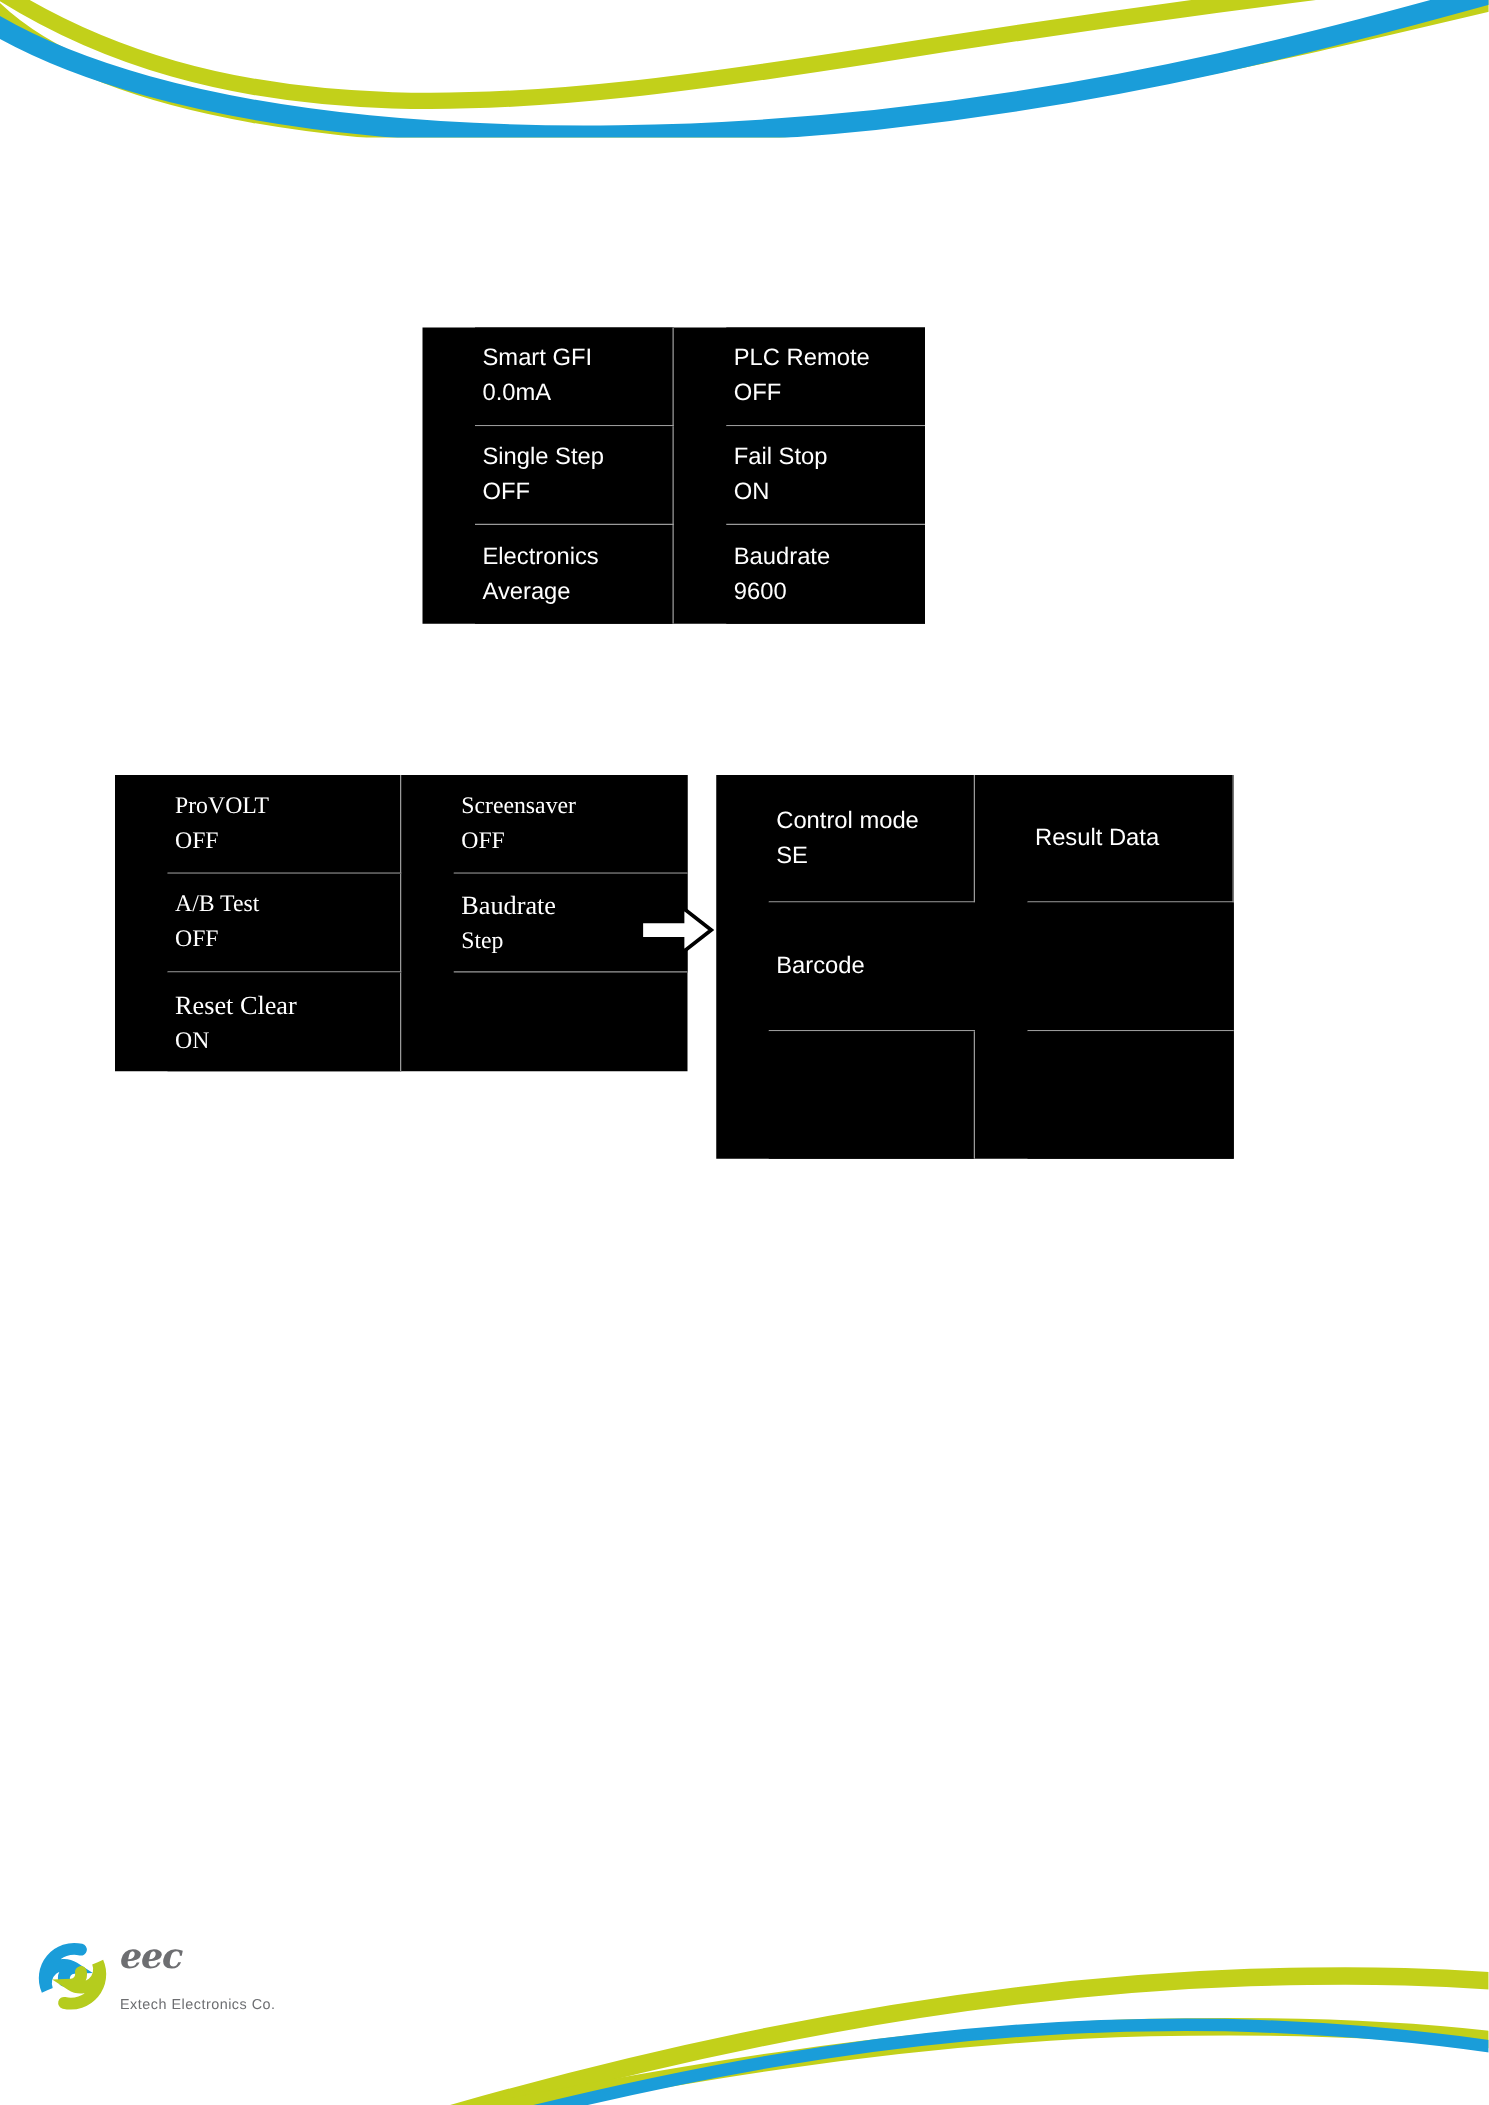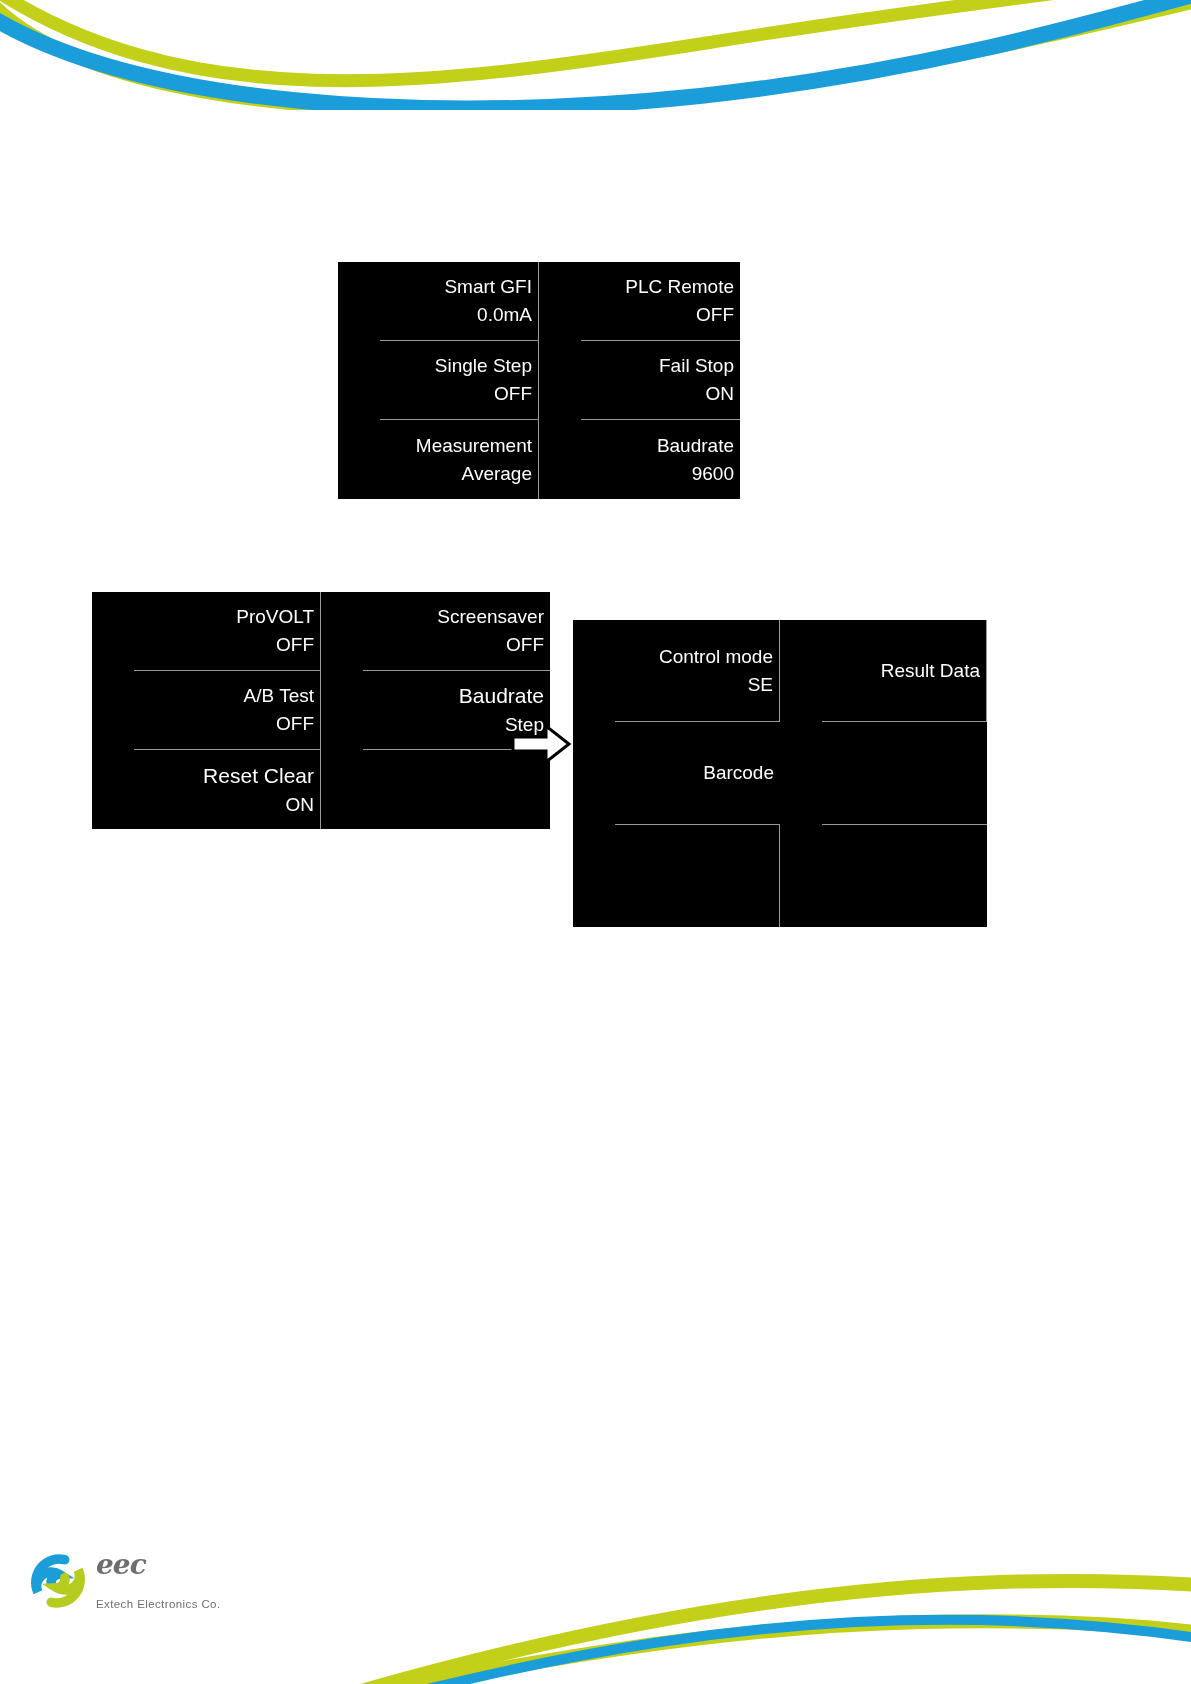--- a/index.html
+++ b/index.html
@@ -35,21 +35,21 @@
     background: #000000;
     display: grid;
     grid-template-columns: 1fr 1fr;
     box-sizing: border-box;
   }
   .lcd-cell {
     background: #000000;
     color: #ffffff;
     display: flex;
     flex-direction: column;
-    align-items: flex-end;
+    align-items: flex-start;
     justify-content: center;
     box-sizing: border-box;
     text-align: center;
     line-height: 1.45;
     padding: 4px 6px;
     margin-left: 42px;
   }
   .lcd-cell .l1 { display: block; }
   .lcd-cell .l2 { display: block; }
   .lcd-cell .l1:empty, .lcd-cell .l2:empty { display: none; }
@@ -65,25 +65,26 @@
     top: 262px;
     width: 402px;
     height: 237px;
     grid-template-rows: 1fr 1fr 1fr;
     font-size: 19px;
   }
 
   
   #lcd-system-left {
     left: 92px;
-    top: 592px;
+    top: 620px;
     width: 458px;
     height: 237px;
     grid-template-rows: 1fr 1fr 1fr;
     font-size: 19px;
+    font-family: Liberation Serif, serif;
   }
   #lcd-system-left .big { font-size: 21px; }
 
   
   #lcd-system-right {
     left: 573px;
     top: 620px;
     width: 414px;
     height: 307px;
     grid-template-rows: 1fr 1fr 1fr;
@@ -154,21 +155,21 @@
     <div class="lcd-cell">
       <span class="l1">Single Step</span>
       <span class="l2">OFF</span>
     </div>
     <div class="lcd-cell col-last">
       <span class="l1">Fail Stop</span>
       <span class="l2">ON</span>
     </div>
 
     <div class="lcd-cell row-last">
-      <span class="l1">Measurement</span>
+      <span class="l1">Electronics</span>
       <span class="l2">Average</span>
     </div>
     <div class="lcd-cell col-last row-last">
       <span class="l1">Baudrate</span>
       <span class="l2">9600</span>
     </div>
   </div>
 
   <div class="lcd" id="lcd-system-left">
 

